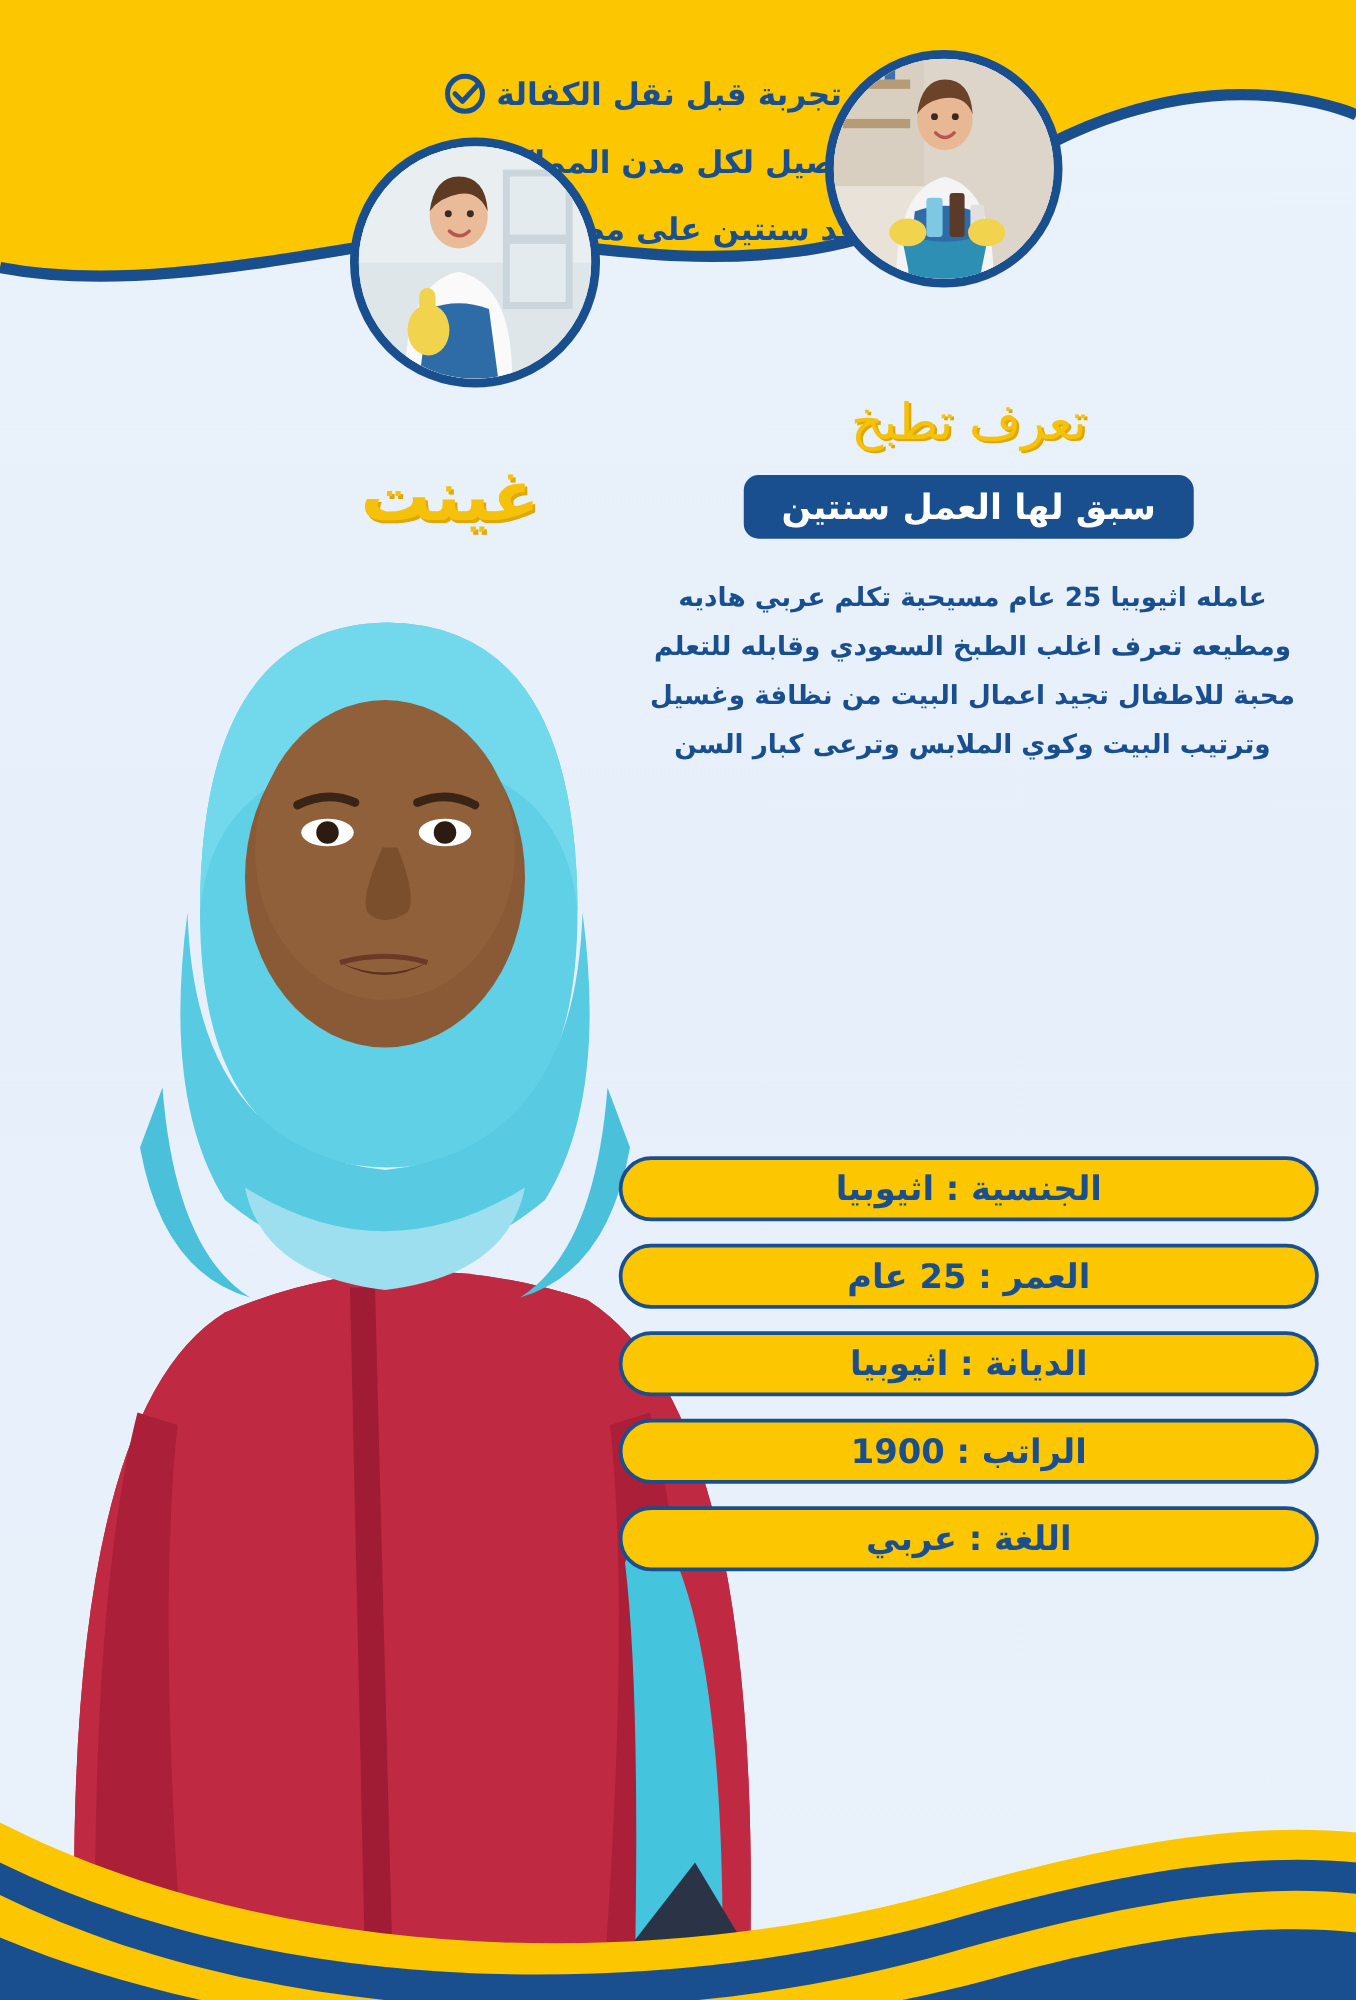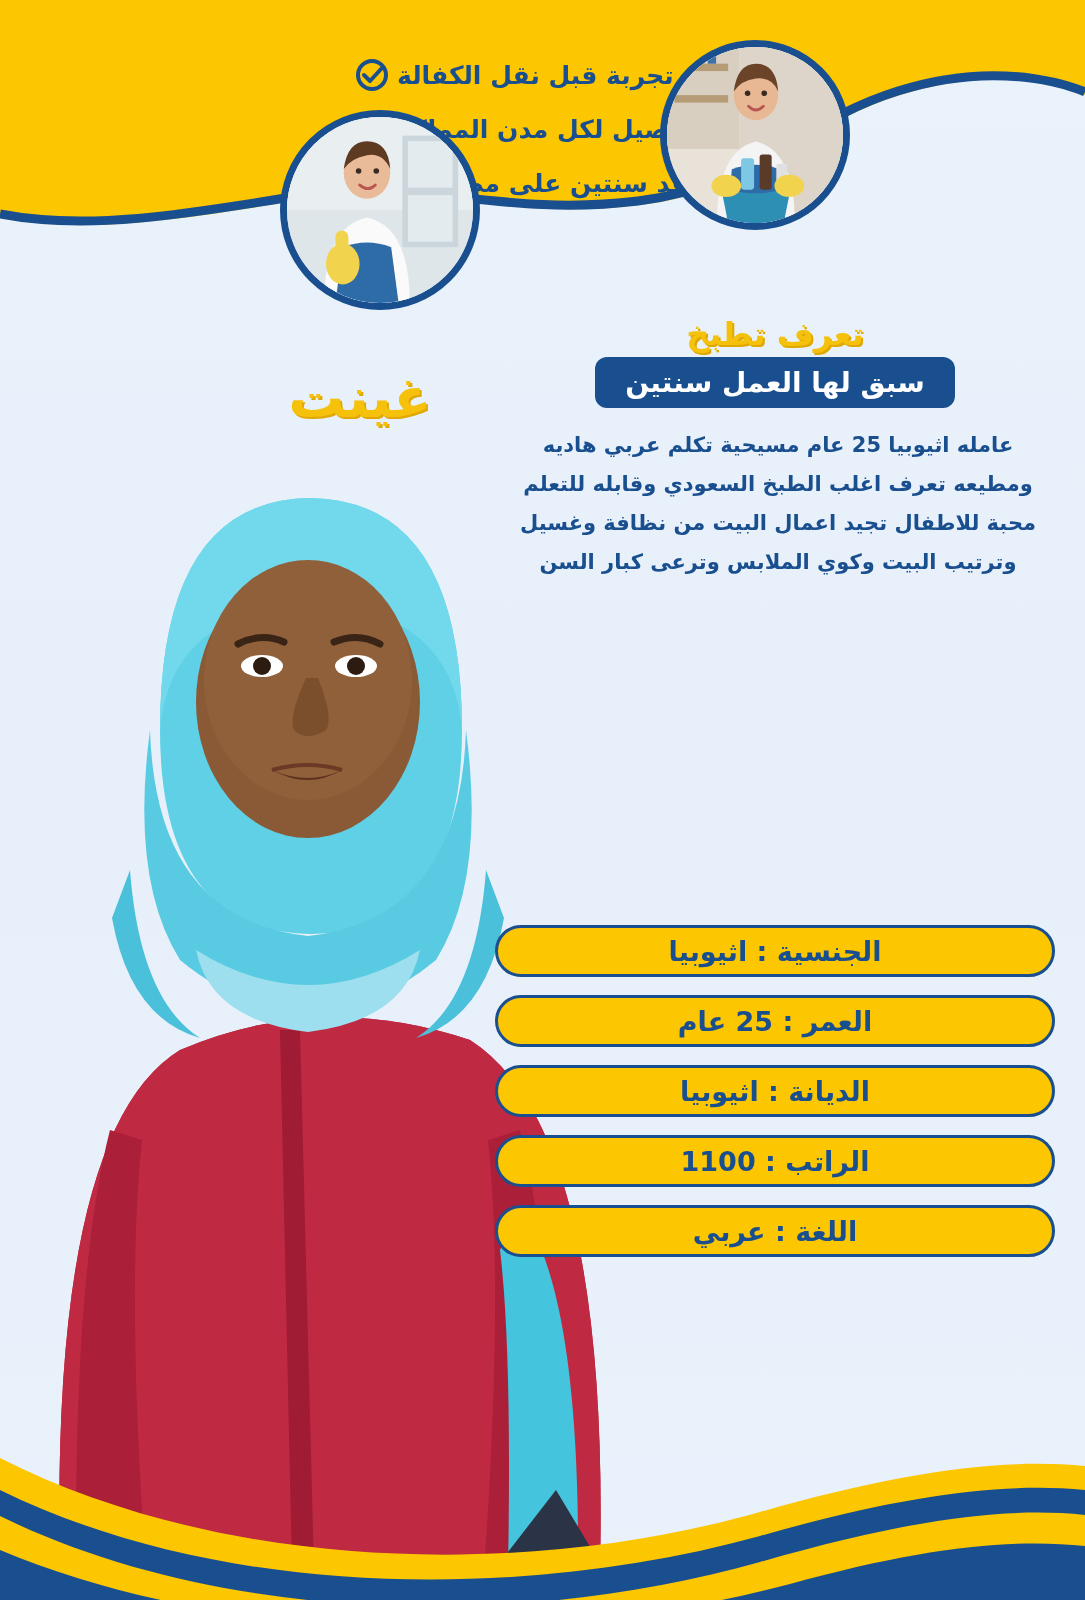--- a/index.html
+++ b/index.html
@@ -86,36 +86,36 @@
   
   .right-col {
     position: absolute;
     top: 315px;
     right: 10px;
     width: 600px;
     z-index: 5;
     text-align: center;
   }
   .cook-title {
-    font-size: 32px;
-    font-weight: bold;
+    font-size: 40px;
+    font-weight: normal;
     color: #f5c10b;
     text-shadow: 2px 2px 0 #dfa800;
-    margin-bottom: 4px;
+    margin-bottom: 19px;
     letter-spacing: 1px;
   }
   .exp-badge {
     display: inline-block;
     background: #1a4f8f;
     color: #ffffff;
     font-size: 28px;
     font-weight: bold;
     padding: 9px 30px;
     border-radius: 12px;
-    margin-bottom: 18px;
+    margin-bottom: 28px;
   }
   .desc {
     font-size: 21px;
     font-weight: bold;
     line-height: 1.85;
     color: #1a4f8f;
     padding: 0 22px 0 28px;
     text-align: center;
   }
 
@@ -268,21 +268,21 @@
   <div class="right-col">
     <div class="cook-title">تعرف تطبخ</div>
     <div class="exp-badge">سبق لها العمل سنتين</div>
     <div class="desc">عامله اثيوبيا 25 عام مسيحية تكلم عربي هاديه ومطيعه تعرف اغلب الطبخ السعودي وقابله للتعلم محبة للاطفال تجيد اعمال البيت من نظافة وغسيل وترتيب البيت وكوي الملابس وترعى كبار السن</div>
   </div>
 
   <div class="pills">
     <div class="pill">الجنسية : اثيوبيا</div>
     <div class="pill">العمر : 25 عام</div>
     <div class="pill">الديانة : اثيوبيا</div>
-    <div class="pill">الراتب : 1100</div>
+    <div class="pill">الراتب : 1900</div>
     <div class="pill">اللغة : عربي</div>
   </div>
 
   <div class="portrait">
     <svg viewBox="0 0 640 1140" preserveAspectRatio="xMidYMax meet">
 
       <path d="M60 1140 q-10 -440 120 -520 q140 -60 290 -10 q140 90 130 530 z" fill="#b8213c"></path>
       <path d="M60 1140 q-10 -440 120 -520 q140 -60 290 -10 q140 90 130 530 z" fill="#bf2a42"></path>
 
       <path d="M300 600 l14 540 l-22 0 l-12 -540 z" fill="#a01c34"></path>

